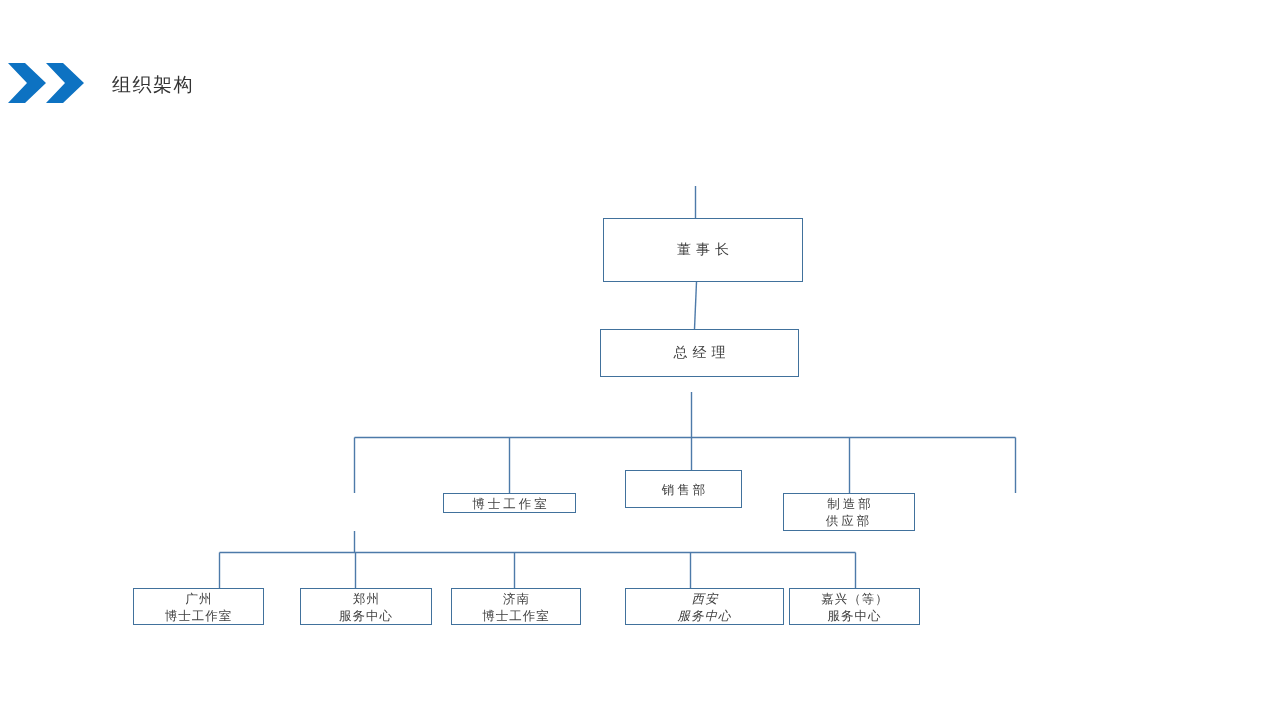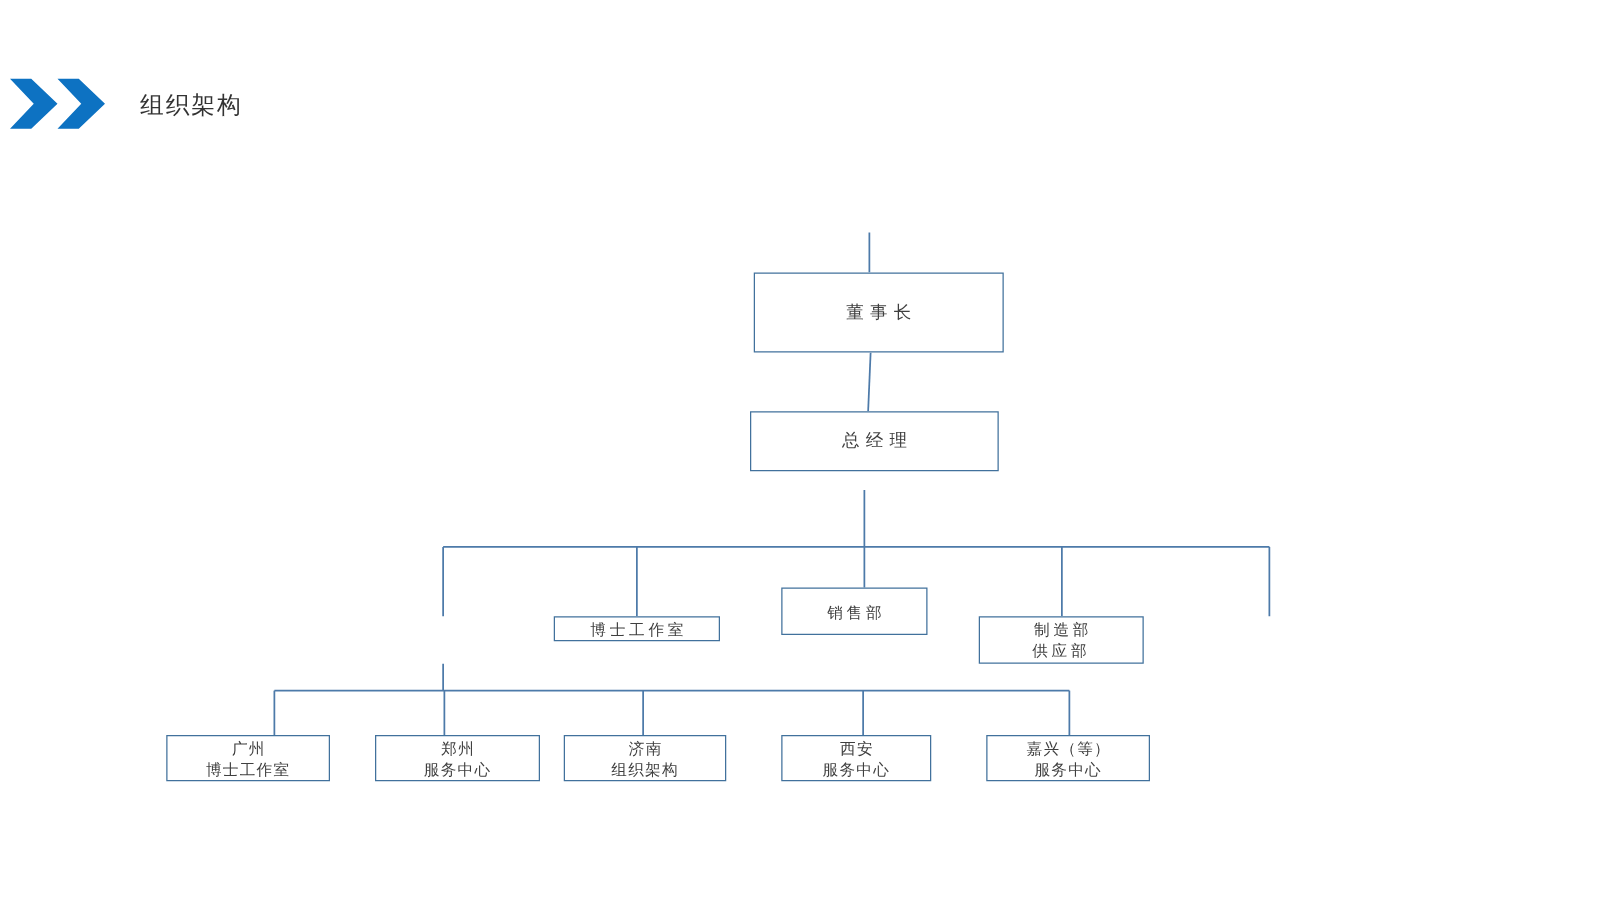--- a/index.html
+++ b/index.html
@@ -70,19 +70,19 @@
   <div class="node lv-mid" style="left:443px; top:493px; width:133px; height:20px;">博士工作室</div>
   <div class="node lv-mid" style="left:625px; top:470px; width:117px; height:38px;">销售部</div>
   <div class="node lv-mid" style="left:783px; top:493px; width:132px; height:38px;">制造部
 供应部</div>
 
   <div class="node lv-bot" style="left:133px; top:588px; width:131px; height:37px;">广州
 博士工作室</div>
   <div class="node lv-bot" style="left:289px; top:588px; width:132px; height:37px;margin-left:11px;">郑州
 服务中心</div>
   <div class="node lv-bot" style="left:451px; top:588px; width:130px; height:37px;">济南
-组织架构</div>
-  <div class="node lv-bot" style="left:625px; top:588px; width:120px; height:37px;">西安
+博士工作室</div>
+  <div class="node lv-bot" style="left:625px; top:588px; width:159px; height:37px;font-style:italic;">西安
 服务中心</div>
   <div class="node lv-bot" style="left:789px; top:588px; width:131px; height:37px;">嘉兴（等）
 服务中心</div>
 
 </div>
 
 </body></html>

